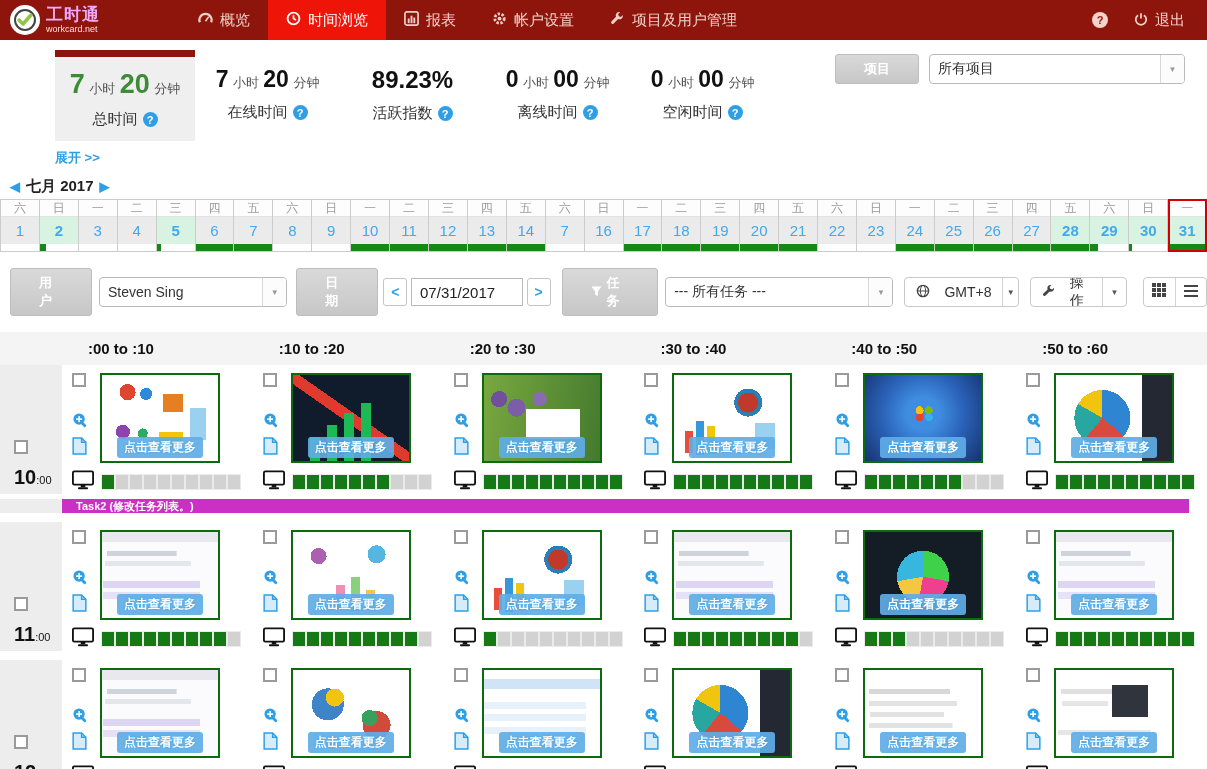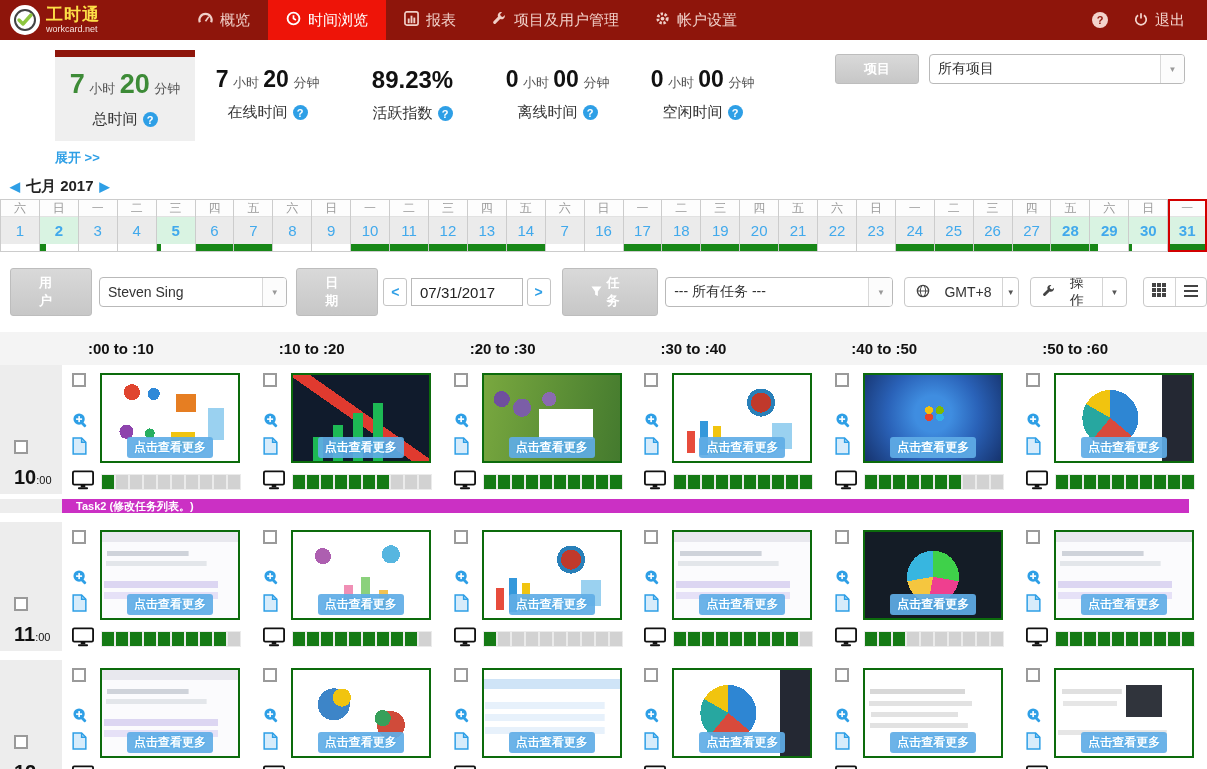--- a/index.html
+++ b/index.html
@@ -4,21 +4,21 @@
 <style>
   * { margin:0; padding:0; box-sizing:border-box; }
   html,body { width:1207px; height:769px; overflow:hidden; background:#fff;
               font-family:"Liberation Sans", sans-serif; }
 
   
   .topnav { height:40px; background:#8e150b; display:flex; align-items:stretch; color:#f3d3cc; }
   .brand { display:flex; align-items:center; gap:6px; padding:0 14px 0 10px; min-width:180px; }
   .logo-circle { width:30px; height:30px; border-radius:50%; background:#fff; display:flex; align-items:center; justify-content:center; }
   .brand-text { display:flex; flex-direction:column; line-height:1; }
-  .brand-title { color:#fde047; font-weight:bold; font-size:17px; letter-spacing:1px; }
+  .brand-title { color:#f0abfc; font-weight:bold; font-size:17px; letter-spacing:1px; }
   .brand-sub { color:#f7e3de; font-size:9px; margin-top:2px; }
   .nav-items { display:flex; }
   .nav-item { display:flex; align-items:center; gap:7px; padding:0 18px; font-size:15px; cursor:pointer; color:#f0cfc8; }
   .nav-item.active { background:#ee1408; color:#fff; }
   .nav-right { margin-left:auto; display:flex; align-items:center; gap:26px; padding-right:22px; }
   .nav-help { width:16px; height:16px; border-radius:50%; background:#f3d3cc; color:#8e150b; font-size:11px; font-weight:bold; display:flex; align-items:center; justify-content:center; }
   .logout { display:flex; align-items:center; gap:7px; font-size:15px; cursor:pointer; }
 
   
   .stats-row { display:flex; align-items:flex-start; margin:10px 0 0 55px; position:relative; }
@@ -70,21 +70,21 @@
   .gutter .cb { margin-bottom:12px; }
   .time-label { font-size:11px; color:#111; padding-bottom:2px;text-align:right; }
   .time-label b { font-size:20px; }
   .cells { flex:1; display:flex; }
   .cell { flex:1; padding:8px 0 0 10px; }
   .cell-top { display:flex; }
   .cell-left { width:28px; display:flex; flex-direction:column; align-items:flex-start; height:90px; }
   .cell-left .spacer { flex:1; }
   .cell-left svg { margin-bottom:4px; cursor:pointer; }
   .cb { width:14px; height:14px; appearance:none; -webkit-appearance:none; border:2px solid #9a9a9a; background:#fff; cursor:pointer; display:inline-block; }
-  .thumb { position:relative; width:140px; height:90px; border:2px solid #0c6b0c; cursor:pointer; }
+  .thumb { position:relative; width:120px; height:90px; border:2px solid #0c6b0c; cursor:pointer; }
   .thumb-overlay { position:absolute; bottom:3px; left:50%; transform:translateX(-50%); background:rgba(96,172,230,.92);
                    color:#fff; font-size:12px; font-weight:bold; white-space:nowrap; padding:2px 7px; border-radius:3px;
                    text-shadow:0 0 2px #2e9fe6; cursor:pointer; }
   .cell-bottom { display:flex; align-items:center; margin-top:7px; gap:7px; }
   .progress { display:flex; gap:2px; background:#ebebeb; padding:1px; }
   .pseg { width:12px; height:14px; background:#d2d2d2; }
   .pseg.on { background:#157a15; }
   .banner-row { display:flex; margin-top:5px; height:14px; }
   .banner-gutter { width:62px; background:#ededed; }
   .task-banner { flex:1; margin-right:18px; color:#fff; font-size:11px; font-weight:bold; line-height:14px; padding-left:14px; white-space:nowrap; }
@@ -197,31 +197,31 @@
     <div class="nav-item">
       <span><svg width="15" height="15" viewBox="0 0 16 16" fill="currentColor">
             <rect x="1" y="1" width="14" height="14" rx="2" fill="none" stroke="currentColor" stroke-width="1.8"></rect>
             <rect x="4" y="8" width="2" height="5"></rect>
             <rect x="7" y="5" width="2" height="8"></rect>
             <rect x="10" y="7" width="2" height="6"></rect>
           </svg></span>
       <span>报表</span>
     </div>
     <div class="nav-item">
-      <span><svg width="15" height="15" viewBox="0 0 16 16" fill="currentColor">
-            <path d="M13.6 4.2a3.6 3.6 0 0 1-4.9 4.3L4 13.2a1.6 1.6 0 0 1-2.3-2.3L6.4 6.2a3.6 3.6 0 0 1 4.3-4.9L8.6 3.4l.9 2.1 2.1.9z"></path>
-          </svg></span>
-      <span>项目及用户管理</span>
-    </div>
-    <div class="nav-item">
       <span><svg width="15" height="15" viewBox="0 0 16 16">
             <circle cx="8" cy="8" r="5" fill="none" stroke="currentColor" stroke-width="3" stroke-dasharray="2.5 1.7"></circle>
             <circle cx="8" cy="8" r="2" fill="currentColor"></circle>
           </svg></span>
       <span>帐户设置</span>
+    </div>
+    <div class="nav-item">
+      <span><svg width="15" height="15" viewBox="0 0 16 16" fill="currentColor">
+            <path d="M13.6 4.2a3.6 3.6 0 0 1-4.9 4.3L4 13.2a1.6 1.6 0 0 1-2.3-2.3L6.4 6.2a3.6 3.6 0 0 1 4.3-4.9L8.6 3.4l.9 2.1 2.1.9z"></path>
+          </svg></span>
+      <span>项目及用户管理</span>
     </div>
   </div>
   <div class="nav-right">
     <span class="nav-help">?</span>
     <span class="logout">
       <span><svg width="14" height="14" viewBox="0 0 16 16">
             <path d="M8 1.5v6" stroke="currentColor" stroke-width="2"></path>
             <path d="M4.7 3.6a6 6 0 1 0 6.6 0" fill="none" stroke="currentColor" stroke-width="2"></path>
           </svg></span>
       <span>退出</span>

